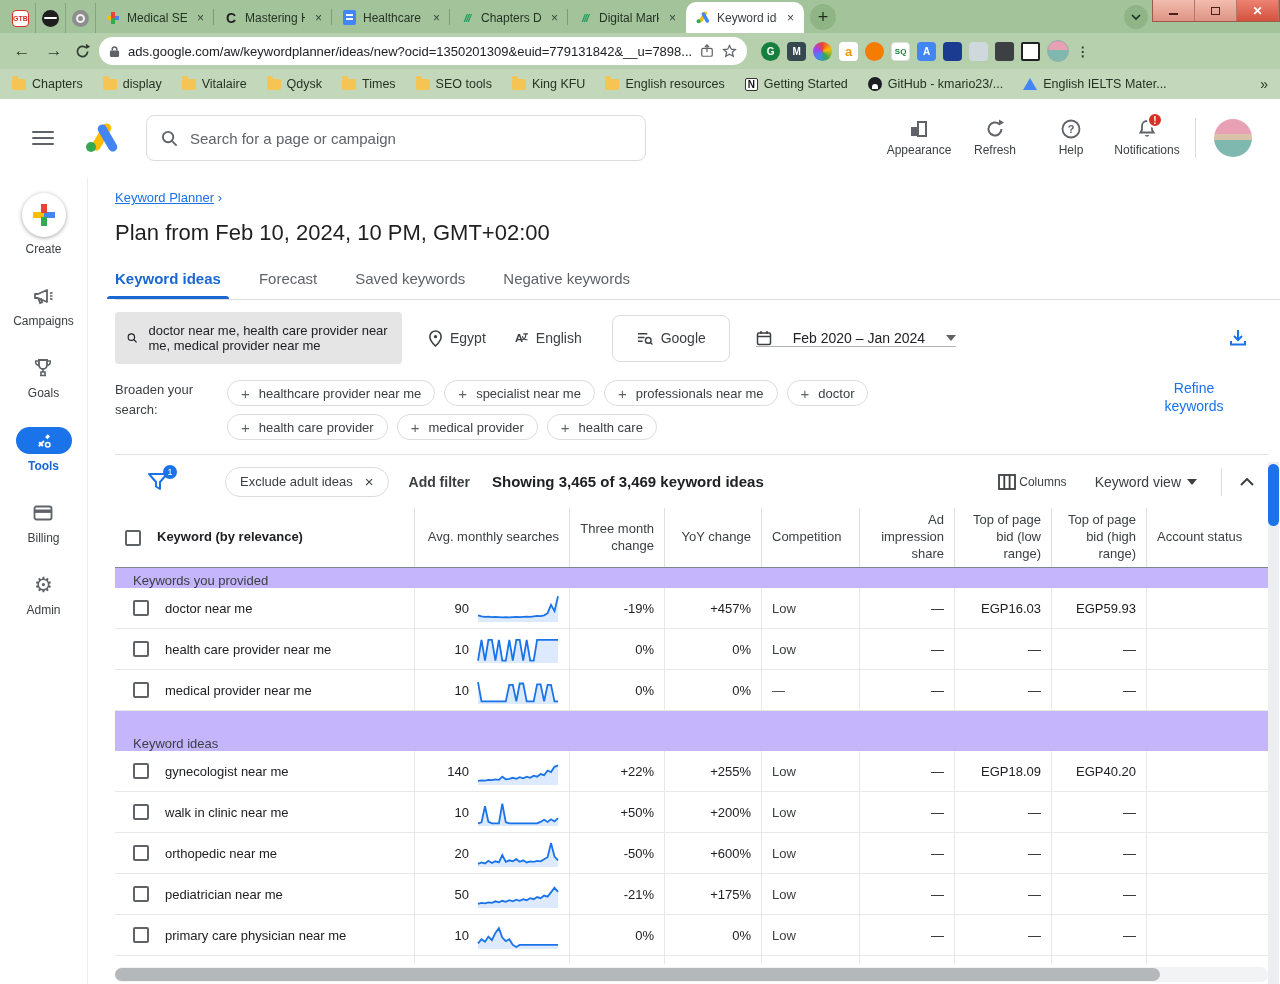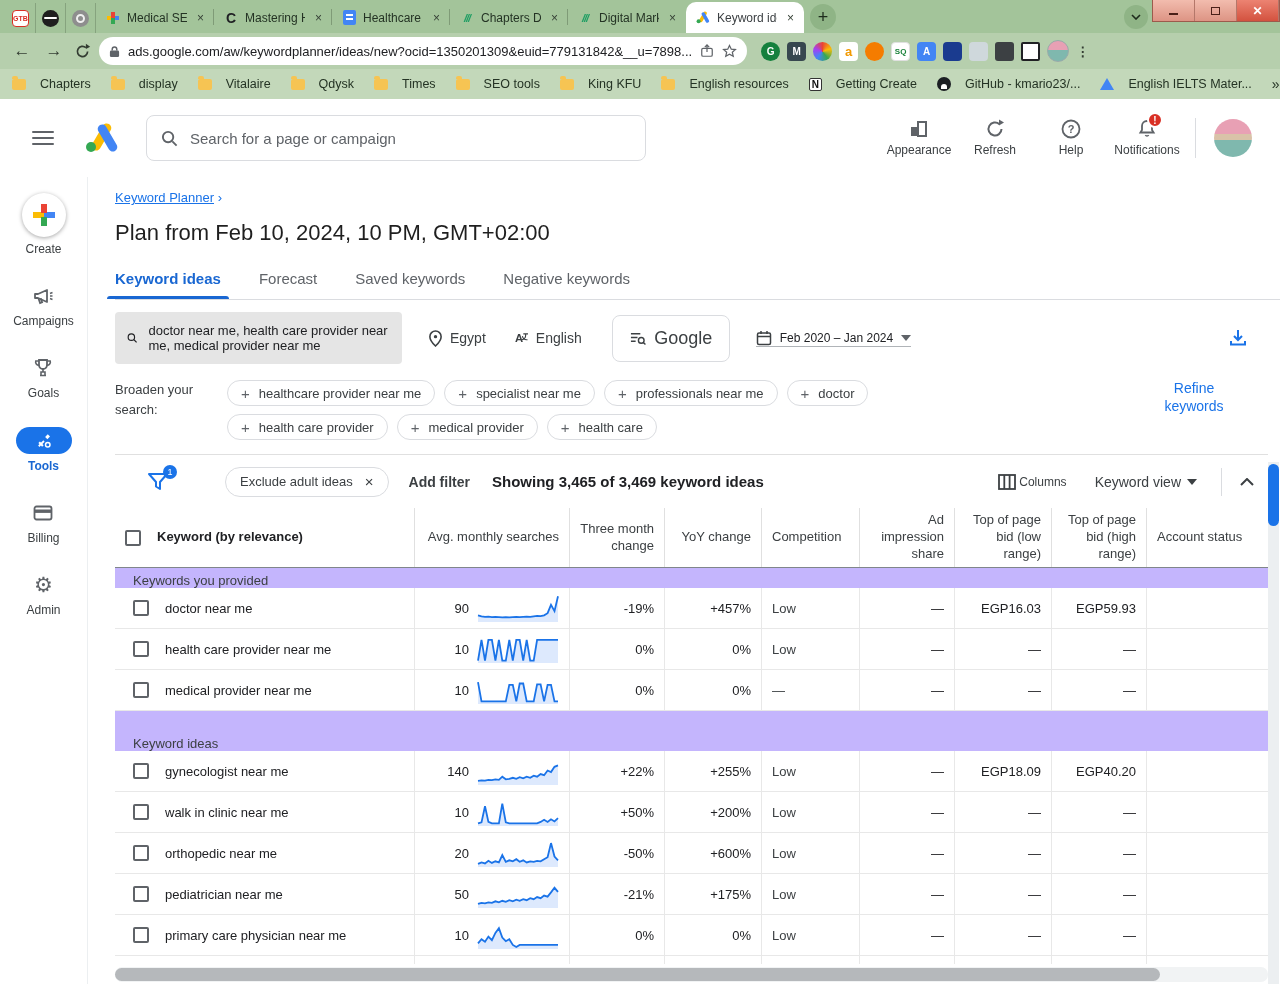--- a/index.html
+++ b/index.html
@@ -54,21 +54,21 @@
   .e-tr { background:#4285f4; }
   .e-navy { background:#1a3b8f; }
   .e-lt { background:#cfd8dc; color:#546e7a; }
   .e-puz { background:#3c4043; border-radius:3px; }
   .e-read { background:#fff; border:2px solid #202124; border-radius:2px; }
   .miniavatar { width:22px; height:22px; border-radius:50%; background:linear-gradient(#e8a0b4 0 45%, #7fb8ae 45% 100%); border:1px solid #9aa; }
   .kebab { color:#333c32; font-weight:bold; letter-spacing:0; font-size:13px; }
 
   
   .bookmarks { height:30px; background:#c3d8ba; display:flex; align-items:center; padding:0 12px; gap:20px; font-size:12.5px; color:#243324; }
-  .bm { display:flex; align-items:center; gap:14px; white-space:nowrap; }
+  .bm { display:flex; align-items:center; gap:6px; white-space:nowrap; }
   .folder { width:14px; height:11px; background:#f6c453; border-radius:2px; position:relative; flex:none; }
   .folder:before { content:""; position:absolute; top:-3px; left:0; width:6px; height:3px; background:#f6c453; border-radius:2px 2px 0 0; }
   .bm-notion { width:13px; height:13px; background:#fff; border:1px solid #333; border-radius:2px; color:#111; font-size:10px; font-weight:bold; display:flex; align-items:center; justify-content:center; }
   .bm-gh { width:14px; height:14px; background:#1b1f23; border-radius:50%; position:relative; }
   .bm-gh:before{ content:""; position:absolute; left:4px; top:7px; width:6px; height:5px; background:#fff; border-radius:3px 3px 0 0; }
   .bm-drive { width:0; height:0; border-left:7px solid transparent; border-right:7px solid transparent; border-bottom:12px solid #4285f4; position:relative; }
   .bm-more { margin-left:auto; font-size:14px; color:#243324; }
 
   
   .appheader { height:78px; background:#fff; display:flex; align-items:center; padding:0 20px; }
@@ -100,22 +100,22 @@
   .pagetitle { margin-top:15px; font-size:22px; font-weight:400; color:#1f1f1f; }
   .tabsrow { margin-top:24px; display:flex; gap:38px; font-size:15px; color:#5f6368; border-bottom:1px solid #dadce0; padding-right:20px; }
   .ptab { padding-bottom:12px; position:relative; cursor:pointer; }
   .ptab.active { color:#1967d2; font-weight:bold; }
   .ptab.active:after { content:""; position:absolute; left:-8px; right:-8px; bottom:0; height:3px; background:#1967d2; border-radius:3px 3px 0 0; }
 
   
   .filterrow { margin-top:12px; display:flex; align-items:center; }
   .kwbox { width:287px; min-height:52px; background:#e5e5e5; border-radius:4px; display:flex; align-items:center; gap:11px; padding:6px 12px; font-size:13px; color:#202124; }
   .ficon { display:flex; align-items:center; gap:7px; font-size:14px; color:#3c4043; margin-left:26px; }
-  .networkbox { margin-left:30px; width:118px; height:47px; border:1px solid #dadce0; border-radius:8px; display:flex; align-items:center; justify-content:center; gap:8px; font-size:18px; color:#3c4043; }
-  .daterange { margin-left:26px; display:flex; align-items:center; gap:8px; font-size:12px; color:#202124; border-bottom:1px solid #b0b4b8; }
+  .networkbox { margin-left:30px; width:118px; height:47px; border:1px solid #dadce0; border-radius:8px; display:flex; align-items:center; justify-content:center; gap:8px; font-size:14px; color:#3c4043; }
+  .daterange { margin-left:26px; display:flex; align-items:center; gap:21px; font-size:14px; color:#202124; border-bottom:1px solid #b0b4b8; }
   .dl { margin-left:auto; margin-right:32px; }
 
   
   .broaden { margin-top:16px; display:flex; }
   .broadlabel { width:112px; font-size:13px; color:#3c4043; line-height:1.5; flex:none; }
   .chips { display:flex; flex-wrap:wrap; gap:8px 9px; width:800px; }
   .chip { height:26px; border:1px solid #dadce0; border-radius:14px; display:inline-flex; align-items:center; gap:9px; padding:0 13px; font-size:13px; color:#3c4043; cursor:pointer; white-space:nowrap; }
   .chip .pl { color:#5f6368; font-size:15px; }
   .refine { margin-left:auto; margin-right:46px; width:80px; text-align:center; font-size:14px; color:#1a73e8; line-height:1.25; align-self:flex-start; cursor:pointer; }
 
@@ -302,21 +302,21 @@
     <span class="bm">
         <span class="folder"></span>
         <span>King KFU</span>
       </span>
     <span class="bm">
         <span class="folder"></span>
         <span>English resources</span>
       </span>
     <span class="bm">
         <span class="bm-notion">N</span>
-        <span>Getting Create</span>
+        <span>Getting Started</span>
       </span>
     <span class="bm">
         <span class="bm-gh"></span>
         <span>GitHub - kmario23/...</span>
       </span>
     <span class="bm">
         <span class="bm-drive"></span>
         <span>English IELTS Mater...</span>
       </span>
     <span class="bm-more">»</span>

